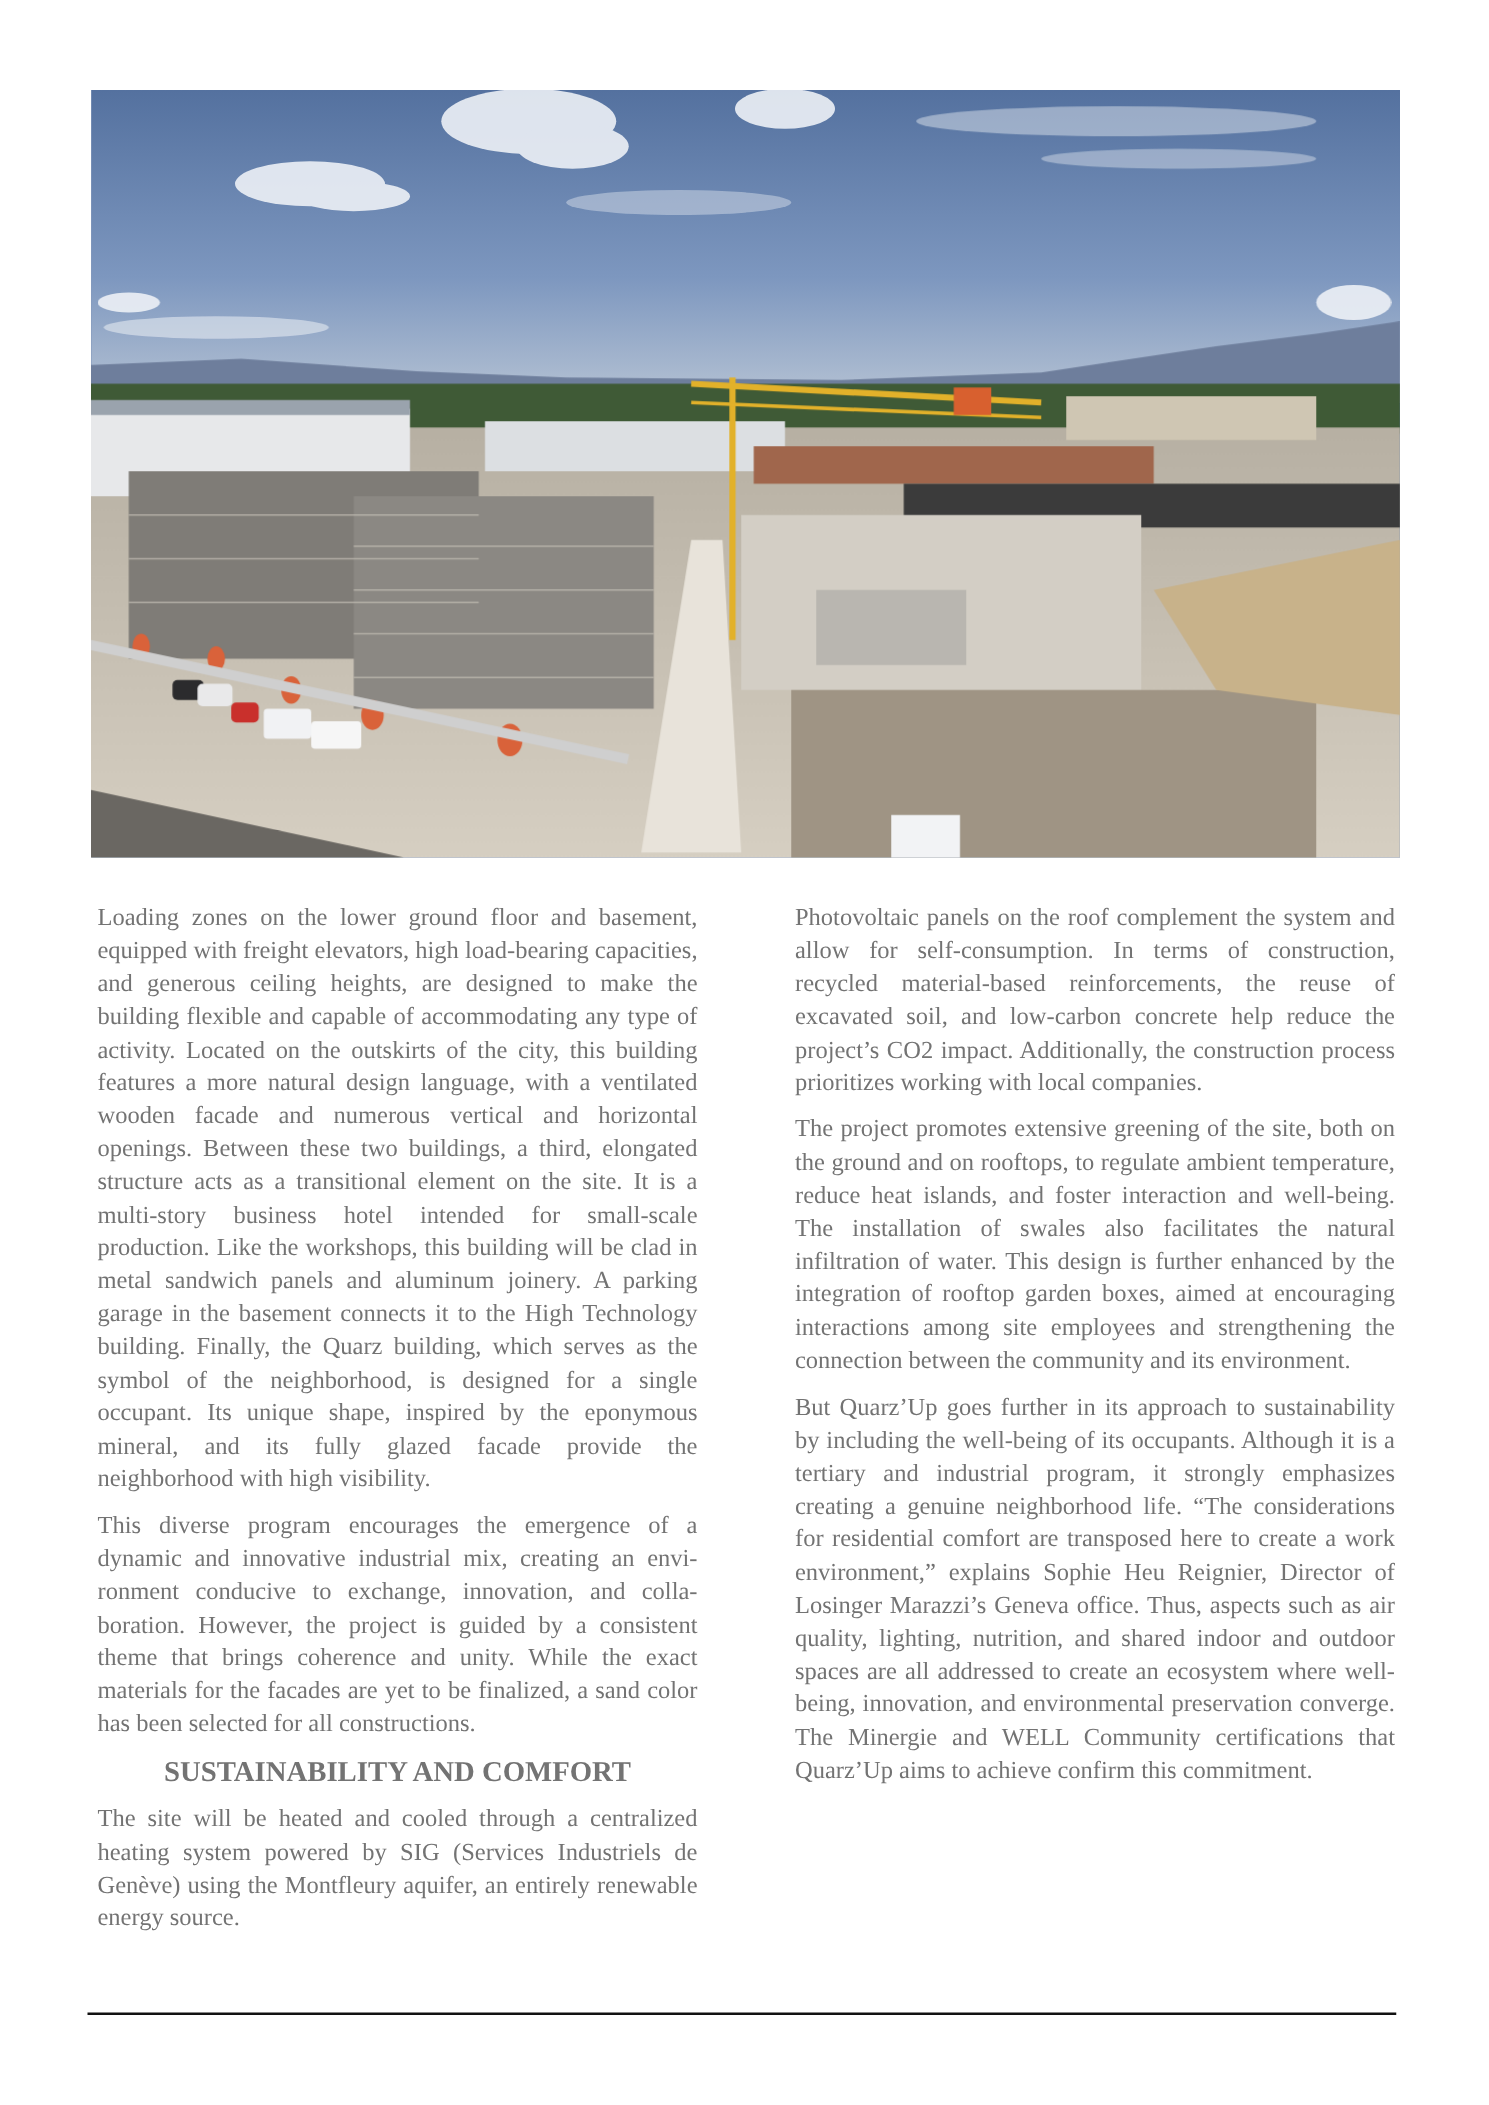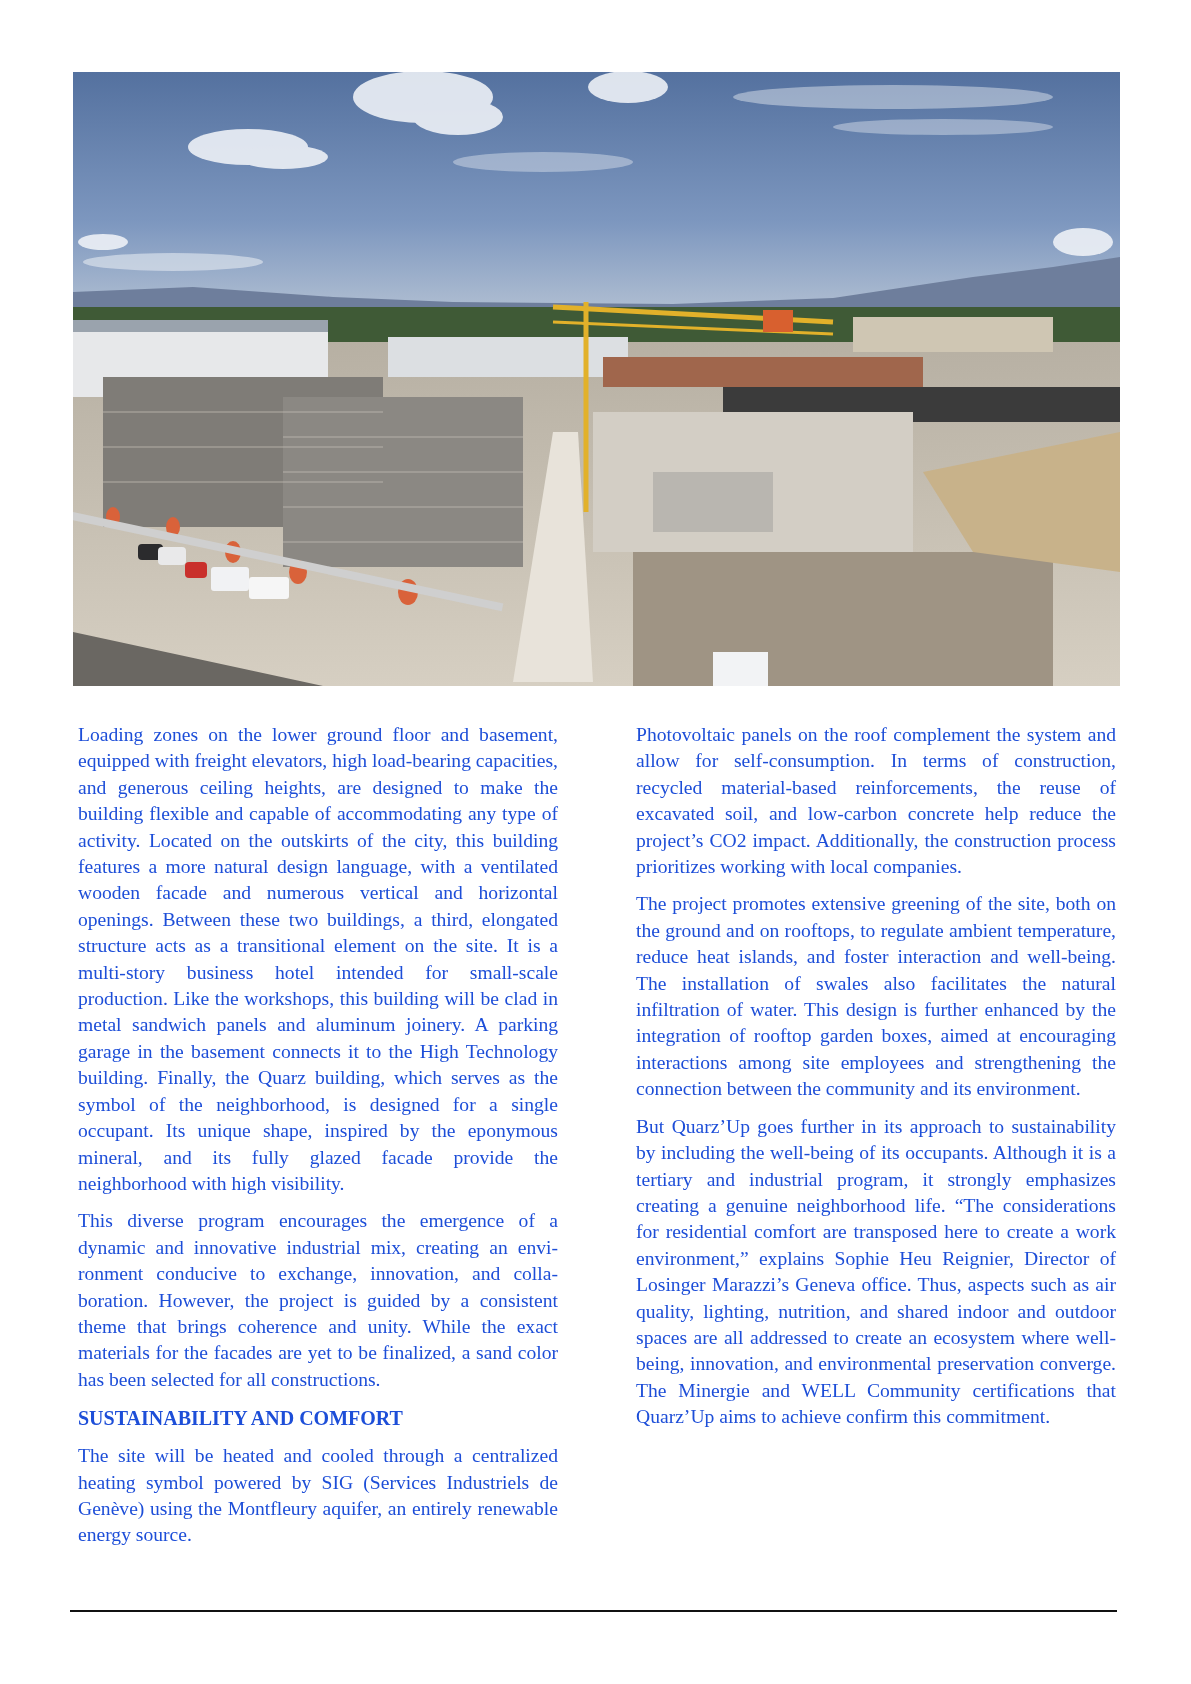--- a/index.html
+++ b/index.html
@@ -5,29 +5,29 @@
     html, body { margin: 0; padding: 0; background: #ffffff; }
     body { width: 1191px; height: 1684px; position: relative; overflow: hidden; }
     .photo {
       position: absolute; left: 73px; top: 72px; width: 1047px; height: 614px;
       overflow: hidden; background: #5d7aa8;
     }
     .photo svg { display: block; width: 100%; height: 100%; }
     .col {
       position: absolute; top: 722px; width: 480px;
       font-family: "Liberation Serif", "DejaVu Serif", serif;
-      font-size: 19.6px; line-height: 26.4px; color: #1d4ed8;
+      font-size: 19.6px; line-height: 26.4px; color: #737373;
       text-align: justify; hyphens: manual;
     }
     .col.left { left: 78px; }
     .col.right { left: 636px; }
     .col p { margin: 0 0 11px 0; }
     .col h2 {
-      margin: 12px 0 12px 0; font-size: 20px; font-weight: bold;
-      line-height: 26px; letter-spacing: 0; text-align: left;
+      margin: 12px 0 12px 0; font-size: 23px; font-weight: bold;
+      line-height: 26px; letter-spacing: 0; text-align: center;
     }
     .footer-rule {
       position: absolute; left: 70px; top: 1610px; width: 1047px; height: 2px;
       background: #111111;
     }
   </style>
 </head>
 <body>
 
 <div class="photo">
@@ -107,21 +107,21 @@
       <rect x="176" y="505" width="40" height="22" rx="3" fill="#f6f6f6"></rect>
     </g>
     <rect x="640" y="580" width="55" height="34" fill="#f2f3f5"></rect>
   </svg>
 </div>
 
 <div class="col left">
   <p>Loading zones on the lower ground floor and basement, equipped with freight elevators, high load-bearing capa­cities, and generous ceiling heights, are designed to make the building flexible and capable of accommoda­ting any type of activity. Located on the outskirts of the city, this building features a more natural design lan­guage, with a ventilated wooden facade and numerous vertical and horizontal openings. Between these two buildings, a third, elongated structure acts as a transitio­nal element on the site. It is a multi-story business hotel intended for small-scale production. Like the workshops, this building will be clad in metal sandwich panels and aluminum joinery. A parking garage in the basement connects it to the High Technology building. Finally, the Quarz building, which serves as the symbol of the neighborhood, is designed for a single occupant. Its unique shape, inspired by the eponymous mineral, and its fully glazed facade provide the neighborhood with high visibility.</p>
   <p>This diverse program encourages the emergence of a dynamic and innovative industrial mix, creating an envi­ronment conducive to exchange, innovation, and colla­boration. However, the project is guided by a consistent theme that brings coherence and unity. While the exact materials for the facades are yet to be finalized, a sand color has been selected for all constructions.</p>
   <h2>SUSTAINABILITY AND COMFORT</h2>
-  <p>The site will be heated and cooled through a centralized heating symbol powered by SIG (Services Industriels de Genève) using the Montfleury aquifer, an entirely rene­wable energy source.</p>
+  <p>The site will be heated and cooled through a centralized heating system powered by SIG (Services Industriels de Genève) using the Montfleury aquifer, an entirely rene­wable energy source.</p>
 </div>
 
 <div class="col right">
   <p>Photovoltaic panels on the roof complement the system and allow for self-consumption. In terms of construc­tion, recycled material-based reinforcements, the reuse of excavated soil, and low-carbon concrete help reduce the project’s CO2 impact. Additionally, the construction process prioritizes working with local companies.</p>
   <p>The project promotes extensive greening of the site, both on the ground and on rooftops, to regulate ambient temperature, reduce heat islands, and foster interaction and well-being. The installation of swales also facilitates the natural infiltration of water. This design is further enhanced by the integration of rooftop garden boxes, aimed at encouraging interactions among site employees and strengthening the connection between the communi­ty and its environment.</p>
   <p>But Quarz’Up goes further in its approach to sustainabi­lity by including the well-being of its occupants. Al­though it is a tertiary and industrial program, it strongly emphasizes creating a genuine neighborhood life. “The considerations for residential comfort are transposed here to create a work environment,” explains Sophie Heu Reignier, Director of Losinger Marazzi’s Geneva office. Thus, aspects such as air quality, lighting, nutri­tion, and shared indoor and outdoor spaces are all ad­dressed to create an ecosystem where well-being, inno­vation, and environmental preservation converge. The Minergie and WELL Community certifications that Quarz’Up aims to achieve confirm this commitment.</p>
 </div>
 
 <div class="footer-rule"></div>
 

